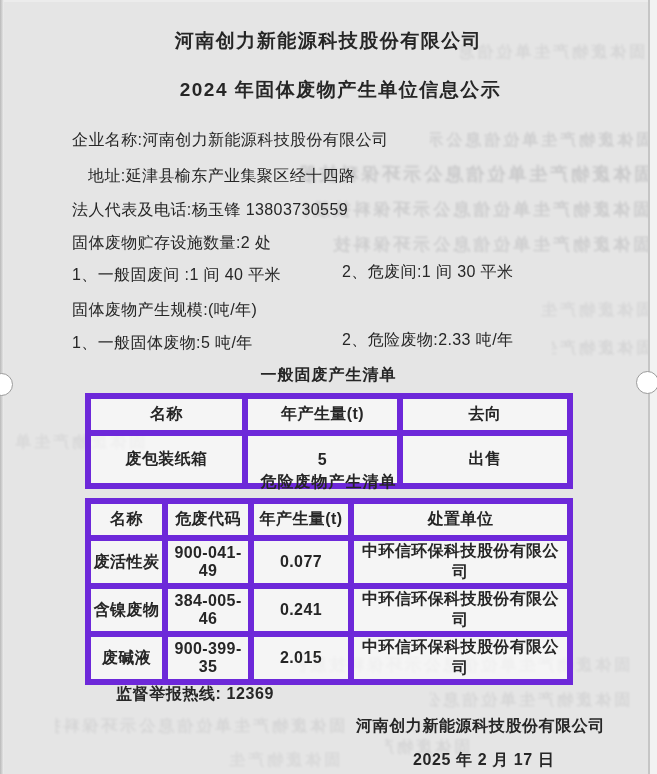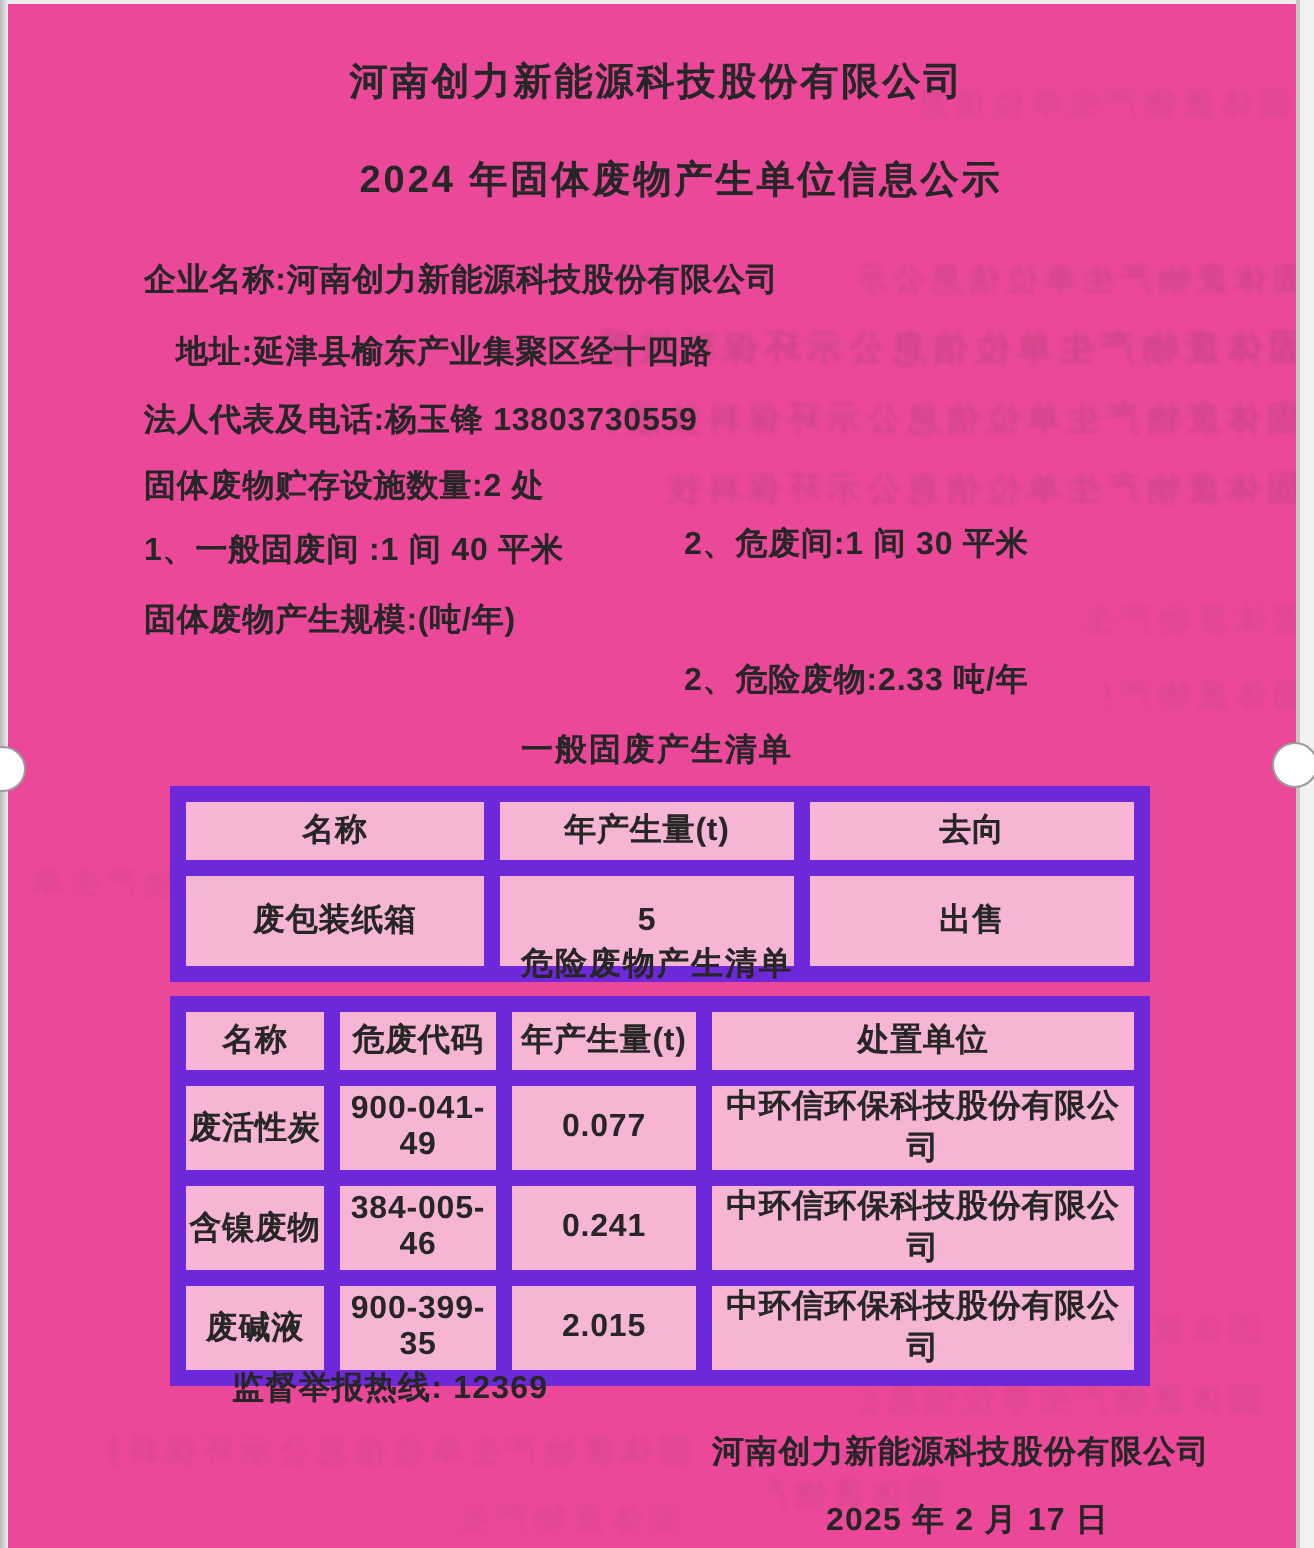--- a/index.html
+++ b/index.html
@@ -1,41 +1,41 @@
 <!DOCTYPE html>
 <html><head>
 <meta charset="utf-8">
 <style>
   html,body{margin:0;padding:0;background:#ffffff;}
   .page{
-    position:relative;width:657px;height:774px;background:#ec4899;
+    position:relative;width:657px;height:774px;background:#e5e5e5;
     font-family:"Liberation Sans","DejaVu Sans",sans-serif;
     color:#262626;overflow:hidden;
   }
   .abs{position:absolute;}
   
   .edge-top{left:0;top:0;width:657px;height:2px;background:#ececec;z-index:2;}
   .edge-left{left:0;top:0;width:4px;height:774px;background:linear-gradient(90deg,#b9b9b9,#efefef);z-index:2;}
   .edge-right-line{left:648px;top:0;width:2px;height:774px;background:#c6c6c6;z-index:2;}
   .edge-right-area{left:650px;top:0;width:7px;height:774px;background:#f2f2f2;z-index:2;}
   .punch{width:21px;height:21px;border-radius:50%;border:1.5px solid #9b9b9b;background:#ffffff;z-index:3;}
   
   .bleed{
     transform:scaleX(-1);filter:blur(1.1px);
     color:rgba(55,55,60,0.16);font-weight:700;font-size:16px;
     letter-spacing:3px;white-space:nowrap;overflow:hidden;z-index:1;
     pointer-events:none;
   }
   
   .title{width:657px;text-align:center;font-size:19px;font-weight:700;letter-spacing:1.5px;z-index:5;}
-  .line{font-size:16px;font-weight:700;letter-spacing:0.4px;white-space:nowrap;z-index:5;}
+  .line{font-size:16px;font-weight:400;letter-spacing:0.4px;white-space:nowrap;z-index:5;}
   .tbl-title{width:657px;text-align:center;font-size:16px;font-weight:700;letter-spacing:1px;z-index:5;}
   table.doc{border-collapse:collapse;table-layout:fixed;z-index:5;background:rgba(255,255,255,0.6);}
   table.doc td{
-    border:8px solid #6d28d9;text-align:center;vertical-align:middle;
+    border:6px solid #6d28d9;text-align:center;vertical-align:middle;
     font-size:16px;font-weight:600;letter-spacing:0.4px;padding:0;overflow:hidden;
   }
   table.doc tr.hdr td{font-weight:700;}
   .footer-line{font-size:16px;font-weight:600;letter-spacing:0.6px;white-space:nowrap;z-index:5;}
 </style>
 </head>
 <body>
 
 <div class="page">
 
@@ -65,20 +65,21 @@
 
   <div class="abs line" style="top:130px;left:72px;">企业名称:河南创力新能源科技股份有限公司</div>
   <div class="abs line" style="top:166px;left:88px;">地址:延津县榆东产业集聚区经十四路</div>
   <div class="abs line" style="top:200px;left:72px;">法人代表及电话:杨玉锋 13803730559</div>
   <div class="abs line" style="top:233px;left:72px;">固体废物贮存设施数量:2 处</div>
 
   <div class="abs line" style="top:265px;left:72px;text-align:center;">1、一般固废间 :1 间  40 平米</div>
   <div class="abs line" style="top:262px;left:342px;">2、危废间:1 间  30  平米</div>
 
   <div class="abs line" style="top:300px;left:72px;">固体废物产生规模:(吨/年)</div>
+  <div class="abs line" style="top:333px;left:72px;">1、一般固体废物:5  吨/年</div>
   <div class="abs line" style="top:330px;left:342px;">2、危险废物:2.33 吨/年</div>
 
   <div class="abs tbl-title" style="top:365px;">一般固废产生清单</div>
   <table class="doc abs" style="top:393px;left:85px;width:482px;">
     <colgroup>
         <col style="width:157px">
         <col style="width:155px">
         <col style="width:170px">
       </colgroup>
     <tbody>

